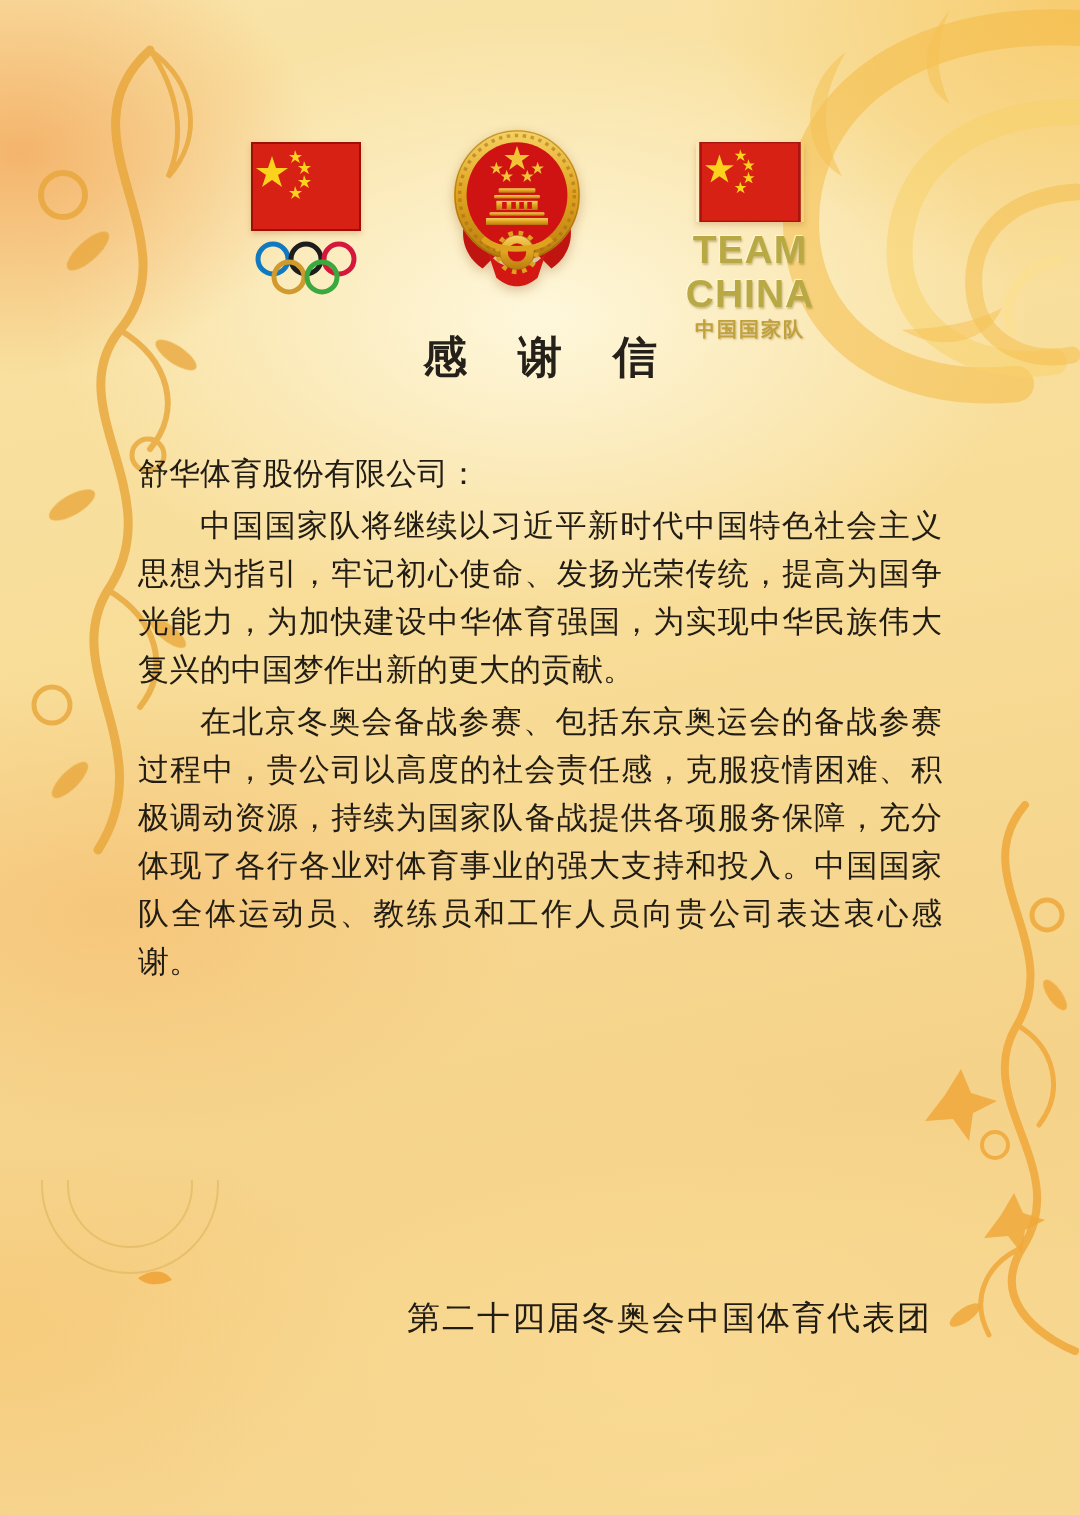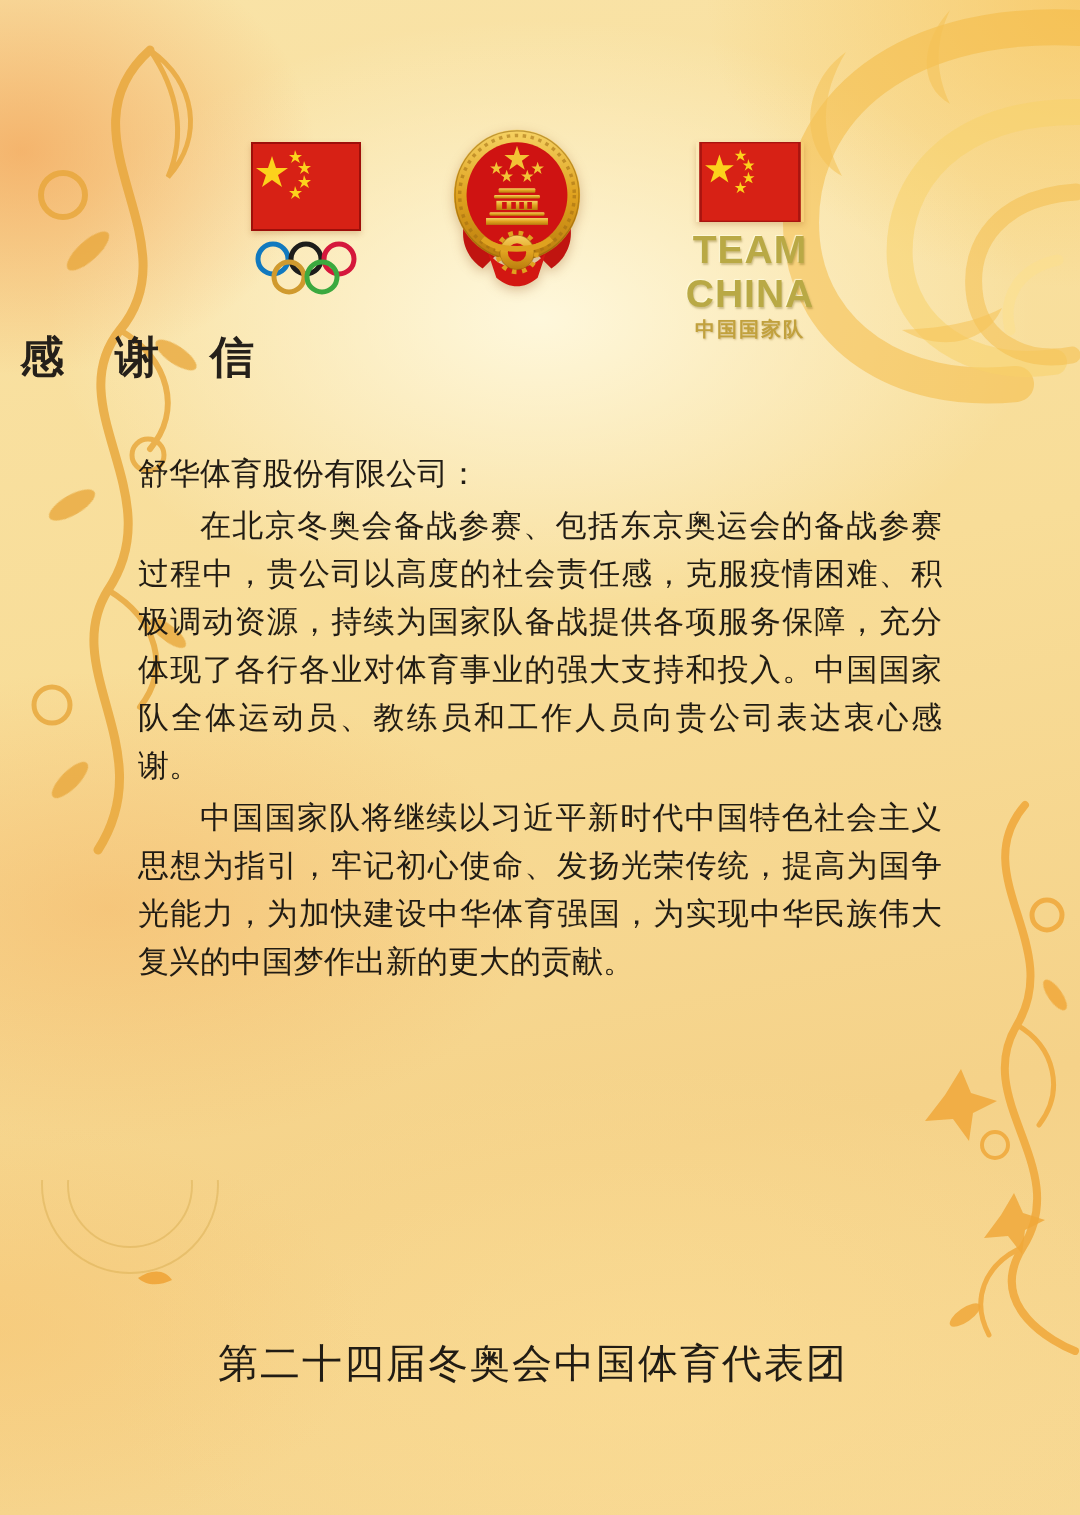--- a/index.html
+++ b/index.html
@@ -44,40 +44,41 @@
   .team-zh {
     margin-top:0;
     font-family:"Liberation Sans","DejaVu Sans",sans-serif;
     font-weight:bold; font-size:20px; letter-spacing:2px;
     color:#c1a13d;
     text-shadow:1px 1px 2px rgba(130,95,15,0.35);
   }
 
   .title {
     position:absolute; top:328px; left:0; width:100%;
+    text-align:center;
     font-size:44px; font-weight:bold;
     letter-spacing:20px; text-indent:20px;
     color:#25201a;
     font-family:Liberation Serif, serif;
   }
 
   .letter {
     position:absolute; top:446px; left:134px; width:812px;
     font-size:31px; line-height:48px;
     color:#211c14;
     text-align:justify;
     text-justify:inter-ideograph;
   }
   .letter p { margin:4px; }
   .letter .para { text-indent:2em; }
   .signature {
-    position:absolute; top:1336px; left:134px; width:812px;
-    font-size:40px; letter-spacing:2px;
+    position:absolute; top:1296px; left:134px; width:812px;
+    font-size:33px; letter-spacing:2px;
     color:#211c14;
-    text-align:center;
+    text-align:right;
     padding-right:14px;
   }
 </style>
 </head>
 <body>
 
 <div class="page">
 
   <svg class="orn orn-tr" viewBox="0 0 430 410">
     <g fill="none" stroke-linecap="round">
@@ -222,19 +223,19 @@
       </g>
     </svg>
     <div class="team-en">TEAM CHINA</div>
     <div class="team-zh">中国国家队</div>
   </div>
 
   <h1 class="title">感 谢 信</h1>
 
   <main class="letter">
     <p class="recipient">舒华体育股份有限公司：</p>
+    <p class="para">中国国家队将继续以习近平新时代中国特色社会主义思想为指引，牢记初心使命、发扬光荣传统，提高为国争光能力，为加快建设中华体育强国，为实现中华民族伟大复兴的中国梦作出新的更大的贡献。</p>
     <p class="para">在北京冬奥会备战参赛、包括东京奥运会的备战参赛过程中，贵公司以高度的社会责任感，克服疫情困难、积极调动资源，持续为国家队备战提供各项服务保障，充分体现了各行各业对体育事业的强大支持和投入。中国国家队全体运动员、教练员和工作人员向贵公司表达衷心感谢。</p>
-    <p class="para">中国国家队将继续以习近平新时代中国特色社会主义思想为指引，牢记初心使命、发扬光荣传统，提高为国争光能力，为加快建设中华体育强国，为实现中华民族伟大复兴的中国梦作出新的更大的贡献。</p>
   </main>
 
   <p class="signature">第二十四届冬奥会中国体育代表团</p>
 
 </div>
 
 </body></html>

